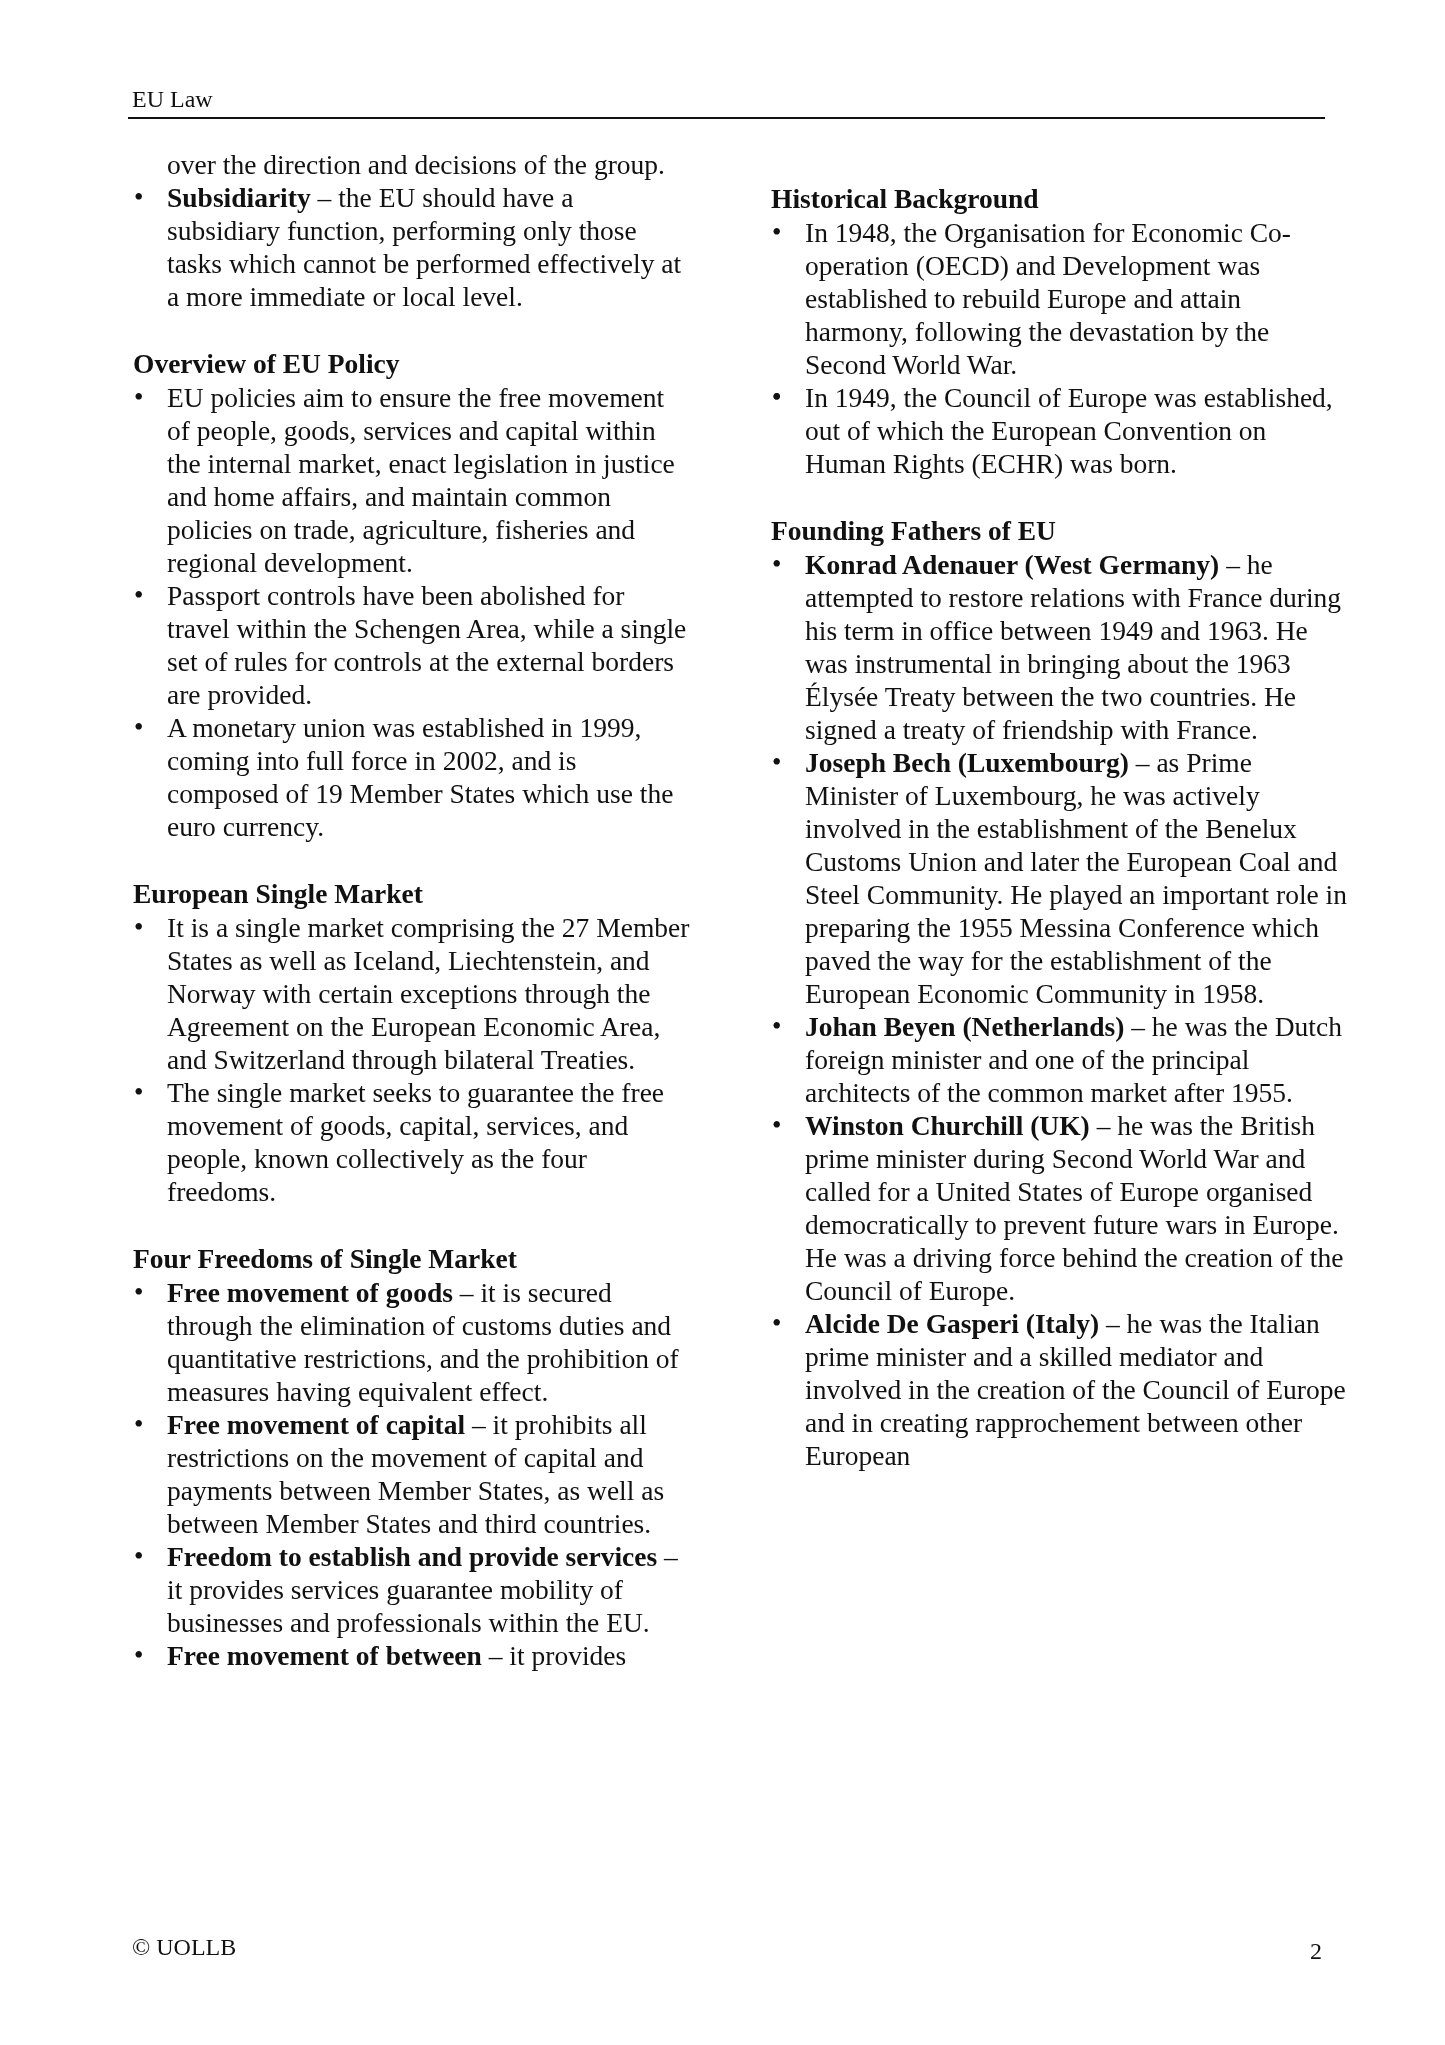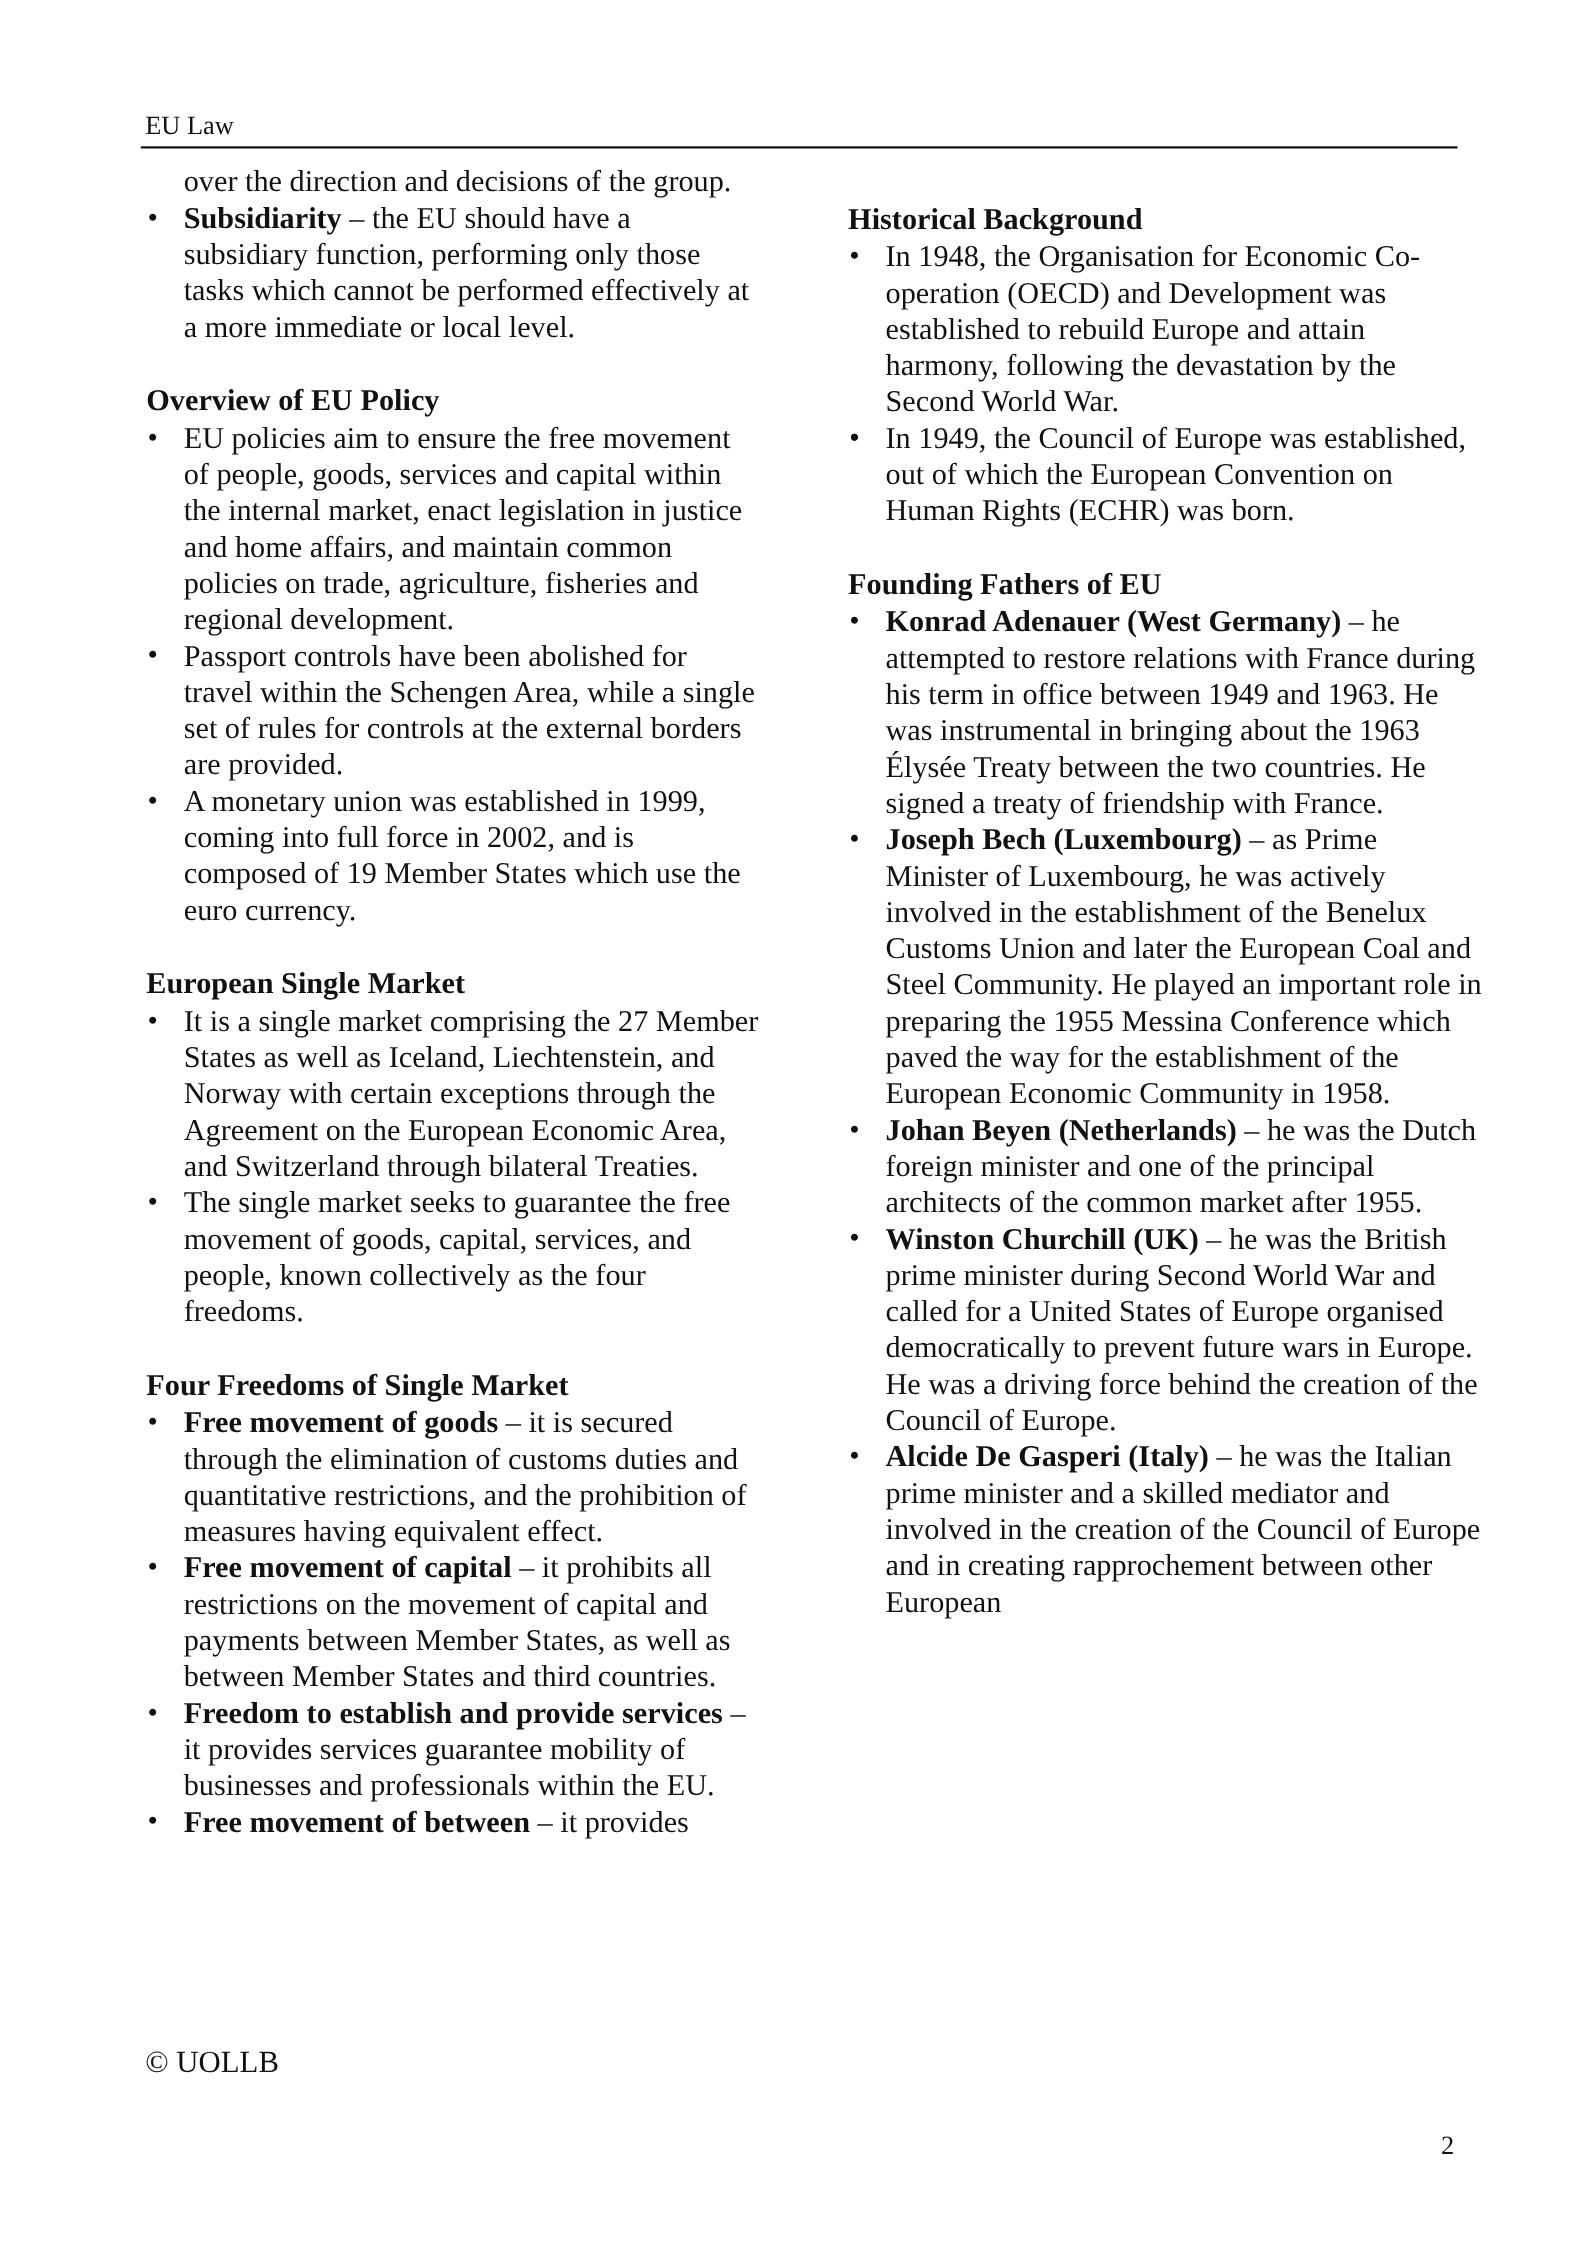--- a/index.html
+++ b/index.html
@@ -2,37 +2,37 @@
 <html><head>
 <meta charset="utf-8">
 <style>
   html, body { margin: 0; padding: 0; background: #ffffff; }
   body {
     width: 1445px; height: 2045px; position: relative; overflow: hidden;
     font-family: "Liberation Serif", "DejaVu Serif", serif;
     color: #111111;
   }
   .header {
-    position: absolute; left: 128px; top: 102px; width: 1197px;
+    position: absolute; left: 128px; top: 86px; width: 1197px;
     border-bottom: 2px solid #111; height: 31px; text-align: center;
   }
   .header-title { position: absolute; left: 4px; top: 0; font-size: 24px; }
   .col { position: absolute; top: 148px; width: 560px; font-size: 27.5px; line-height: 33px; }
   .col.left { left: 132px; }
   .col.right { left: 770px; width: 580px; }
   .para { margin: 0; padding-left: 35px; }
   .heading { font-weight: bold; margin: 1px; }
   .gap { height: 33px; }
   ul.bullets { list-style: none; margin: 0; padding: 0; }
   ul.bullets li { position: relative; padding-left: 35px; margin: 0; }
   ul.bullets li .dot {
     position: absolute; left: 2px; top: 0; font-size: 27px;
   }
   b { font-weight: bold; }
-  .footer-left { position: absolute; left: 132px; top: 1860px; font-size: 28px; }
+  .footer-left { position: absolute; left: 132px; top: 1934px; font-size: 24px; }
   .footer-right { position: absolute; left: 1310px; top: 1938px; font-size: 24px; }
 </style>
 </head>
 <body>
 
 <div class="header">
   <span class="header-title">EU Law</span>
 </div>
 
 <div class="col left">

